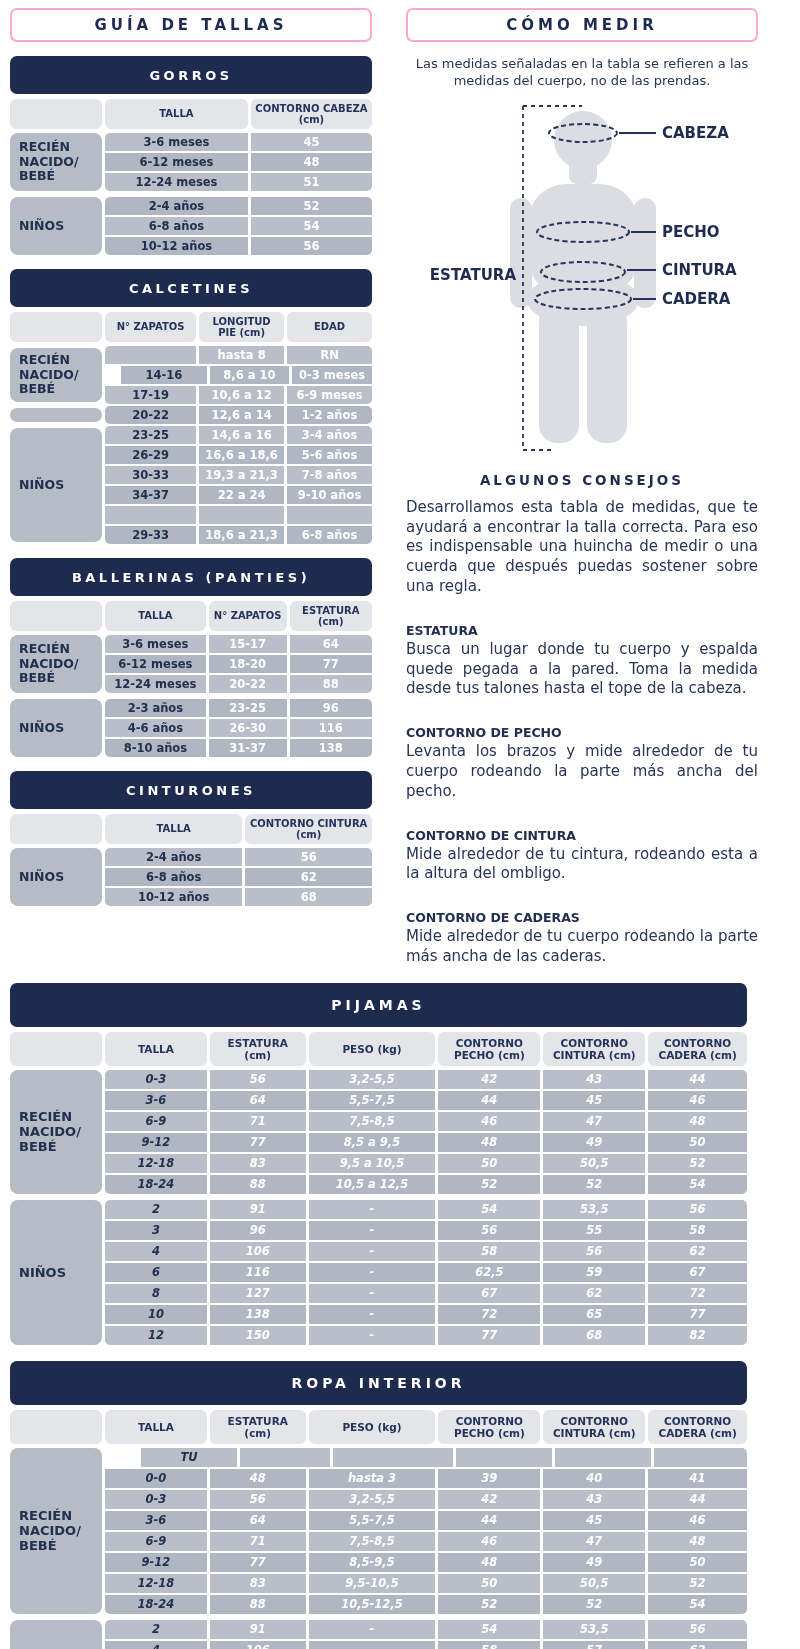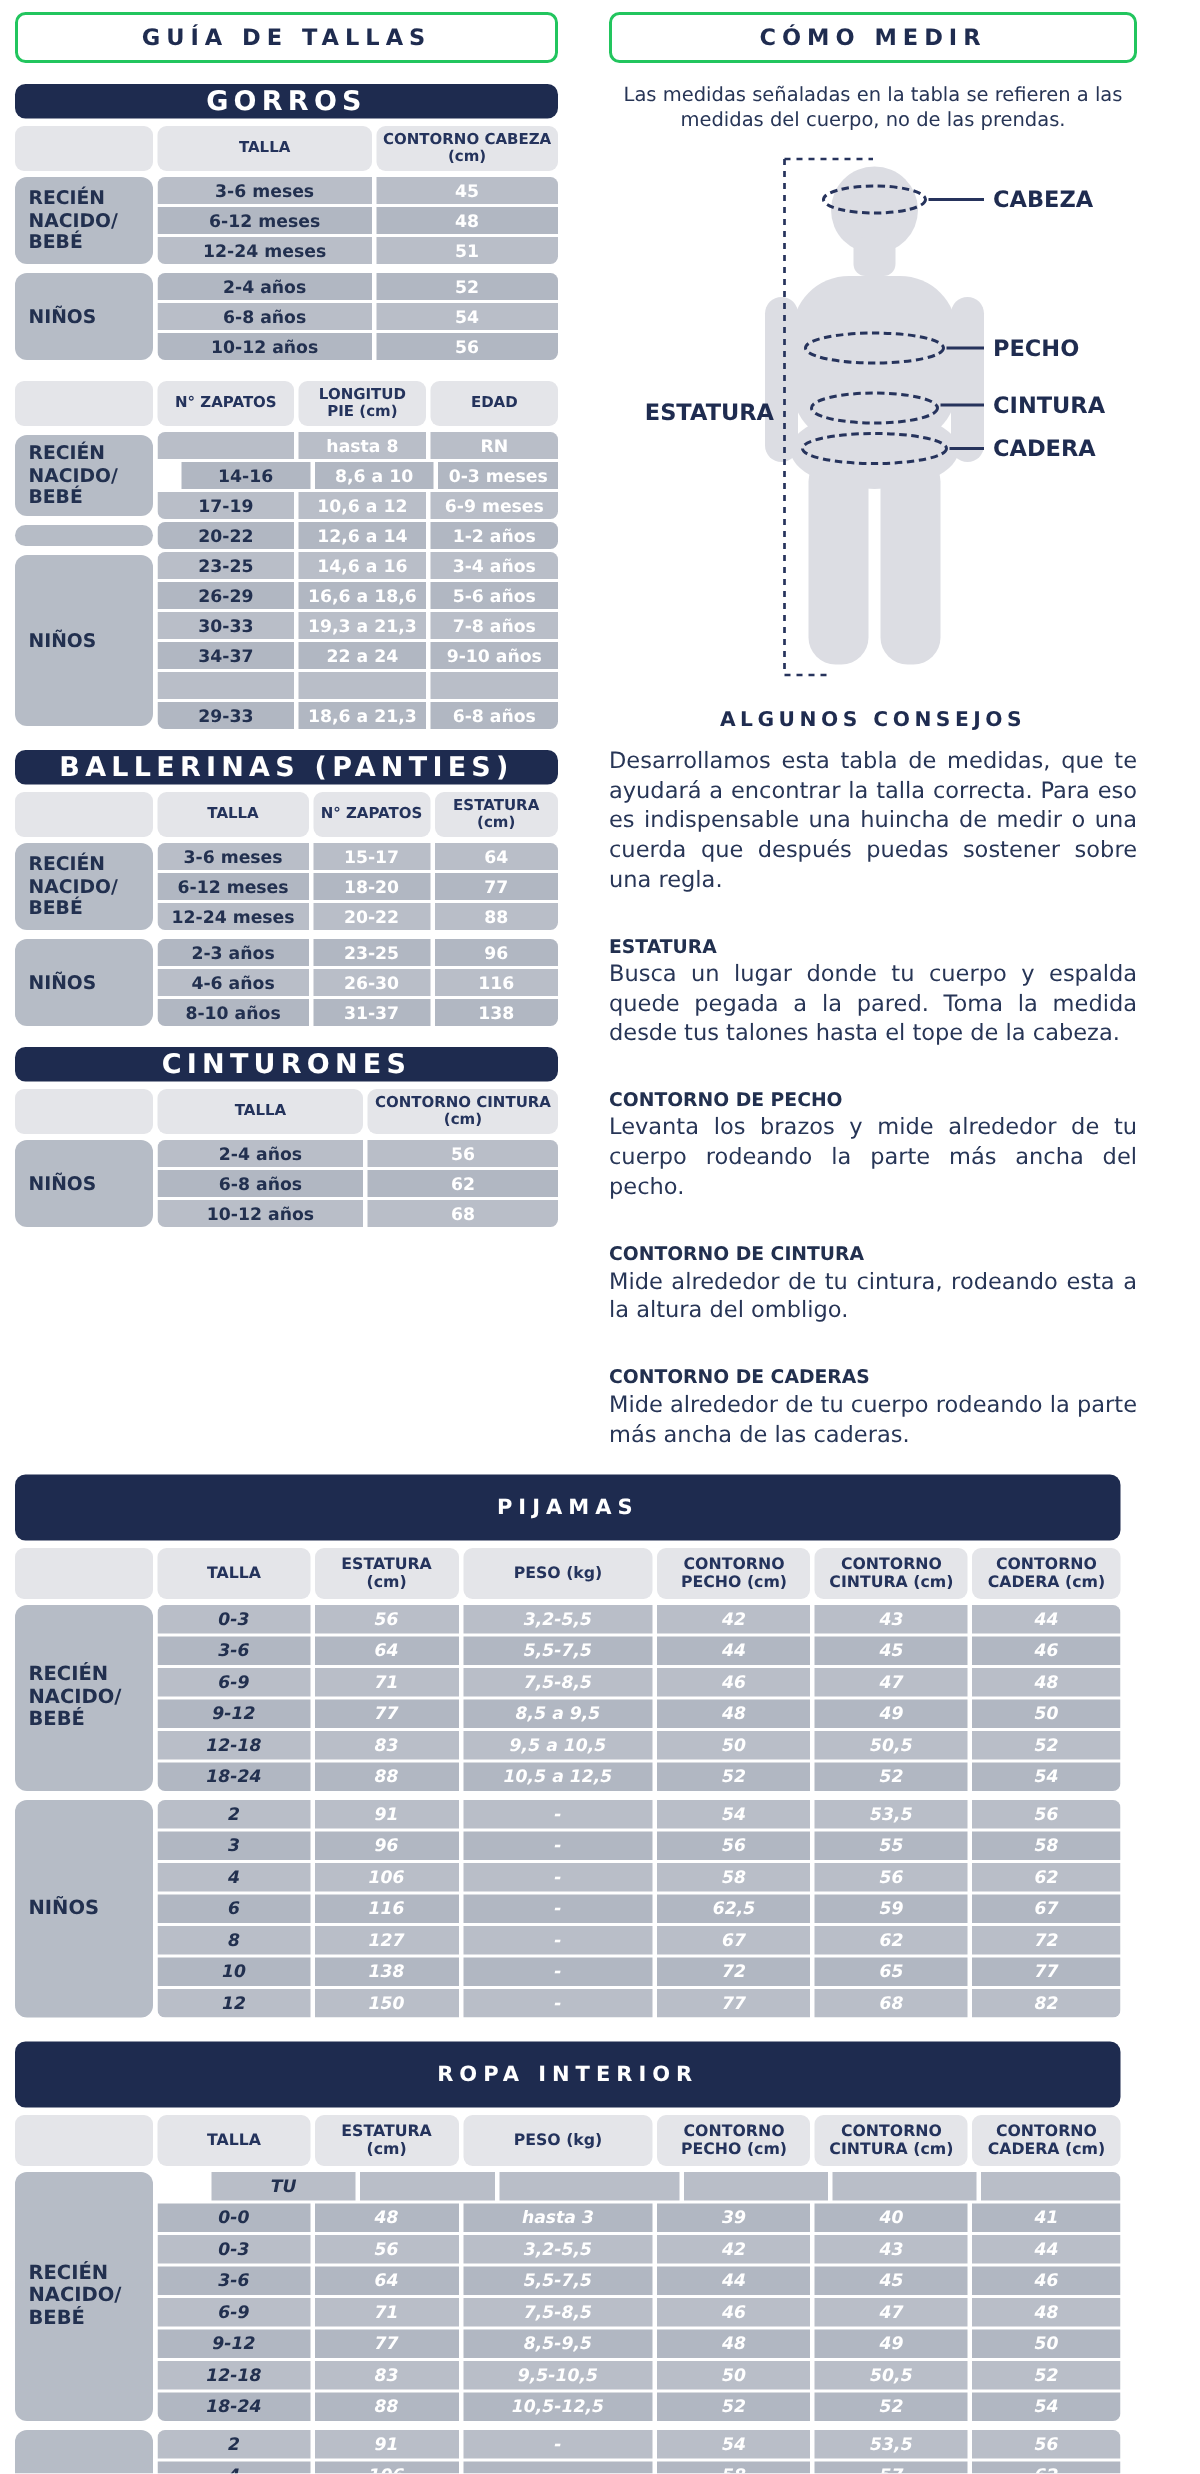--- a/index.html
+++ b/index.html
@@ -2,26 +2,26 @@
 <html><head>
 <meta charset="utf-8">
 <style>
   html,body{margin:0;padding:0;background:#fff;}
   body{width:800px;font-family:"DejaVu Sans","Liberation Sans",sans-serif;color:#212e52;}
   .page{position:relative;width:800px;height:1649px;box-sizing:border-box;padding:8px 0 0 10px;overflow:hidden;background:#fff;}
   .columns{display:flex;gap:34px;}
   .col-left{flex:0 0 362px;width:362px;}
   .col-right{flex:0 0 352px;width:352px;}
 
-  .title-box{height:30px;border:2px solid #22c55e;border-radius:7px;display:flex;align-items:center;justify-content:center;
+  .title-box{height:30px;border:2px solid #f9a8d4;border-radius:7px;display:flex;align-items:center;justify-content:center;
     font-weight:bold;font-size:15px;letter-spacing:4px;color:#1f2c50;margin-bottom:14px;}
 
   .sz-table{margin-bottom:14px;--labelw:92px;}
-  .tbar{height:23px;background:#1e2b4f;border-radius:7px;color:#fff;display:flex;align-items:center;justify-content:center;
-    font-weight:bold;font-size:18px;letter-spacing:3.5px;margin-bottom:5px;}
+  .tbar{height:38px;background:#1e2b4f;border-radius:7px;color:#fff;display:flex;align-items:center;justify-content:center;
+    font-weight:bold;font-size:13px;letter-spacing:3.5px;margin-bottom:5px;}
   .thead-row{display:grid;column-gap:3px;margin-bottom:4px;}
   .hchip{background:#e4e5e9;border-radius:6px;min-height:30px;display:flex;align-items:center;justify-content:center;
     text-align:center;font-weight:bold;font-size:10px;line-height:1.15;color:#24335c;padding:2px 3px;box-sizing:border-box;}
   .groups{display:flex;flex-direction:column;gap:6px;}
   .t-calcetines .groups{gap:2px;}
   .t-calcetines .glabel{margin:2px 0;}
   .tgroup{display:flex;gap:3px;}
   .glabel{flex:0 0 var(--labelw);background:#b6bcc6;border-radius:8px;display:flex;align-items:center;
     font-weight:bold;font-size:12.5px;line-height:1.18;color:#22304f;padding:4px 4px 4px 9px;box-sizing:border-box;}
   .grows{flex:1;display:flex;flex-direction:column;gap:2px;border-radius:5px;overflow:hidden;}
@@ -93,20 +93,21 @@
                 </div>
                 <div class="trow alt" style="grid-template-columns: 1.32fr 1.12fr;">
                   <div class="cell key">10-12 años</div>
                   <div class="cell val">56</div>
                 </div>
               </div>
             </div>
           </div>
         </section>
       <section class="sz-table t-calcetines">
+          <div class="tbar">CALCETINES</div>
           <div class="thead-row" style="grid-template-columns: var(--labelw) 1.02fr 0.95fr 0.95fr;">
             <div class="hchip corner"></div>
             <div class="hchip">N° ZAPATOS</div>
             <div class="hchip">LONGITUD PIE (cm)</div>
             <div class="hchip">EDAD</div>
           </div>
           <div class="groups">
             <div class="tgroup">
               <div class="glabel">RECIÉN NACIDO/ BEBÉ</div>
               <div class="grows">

